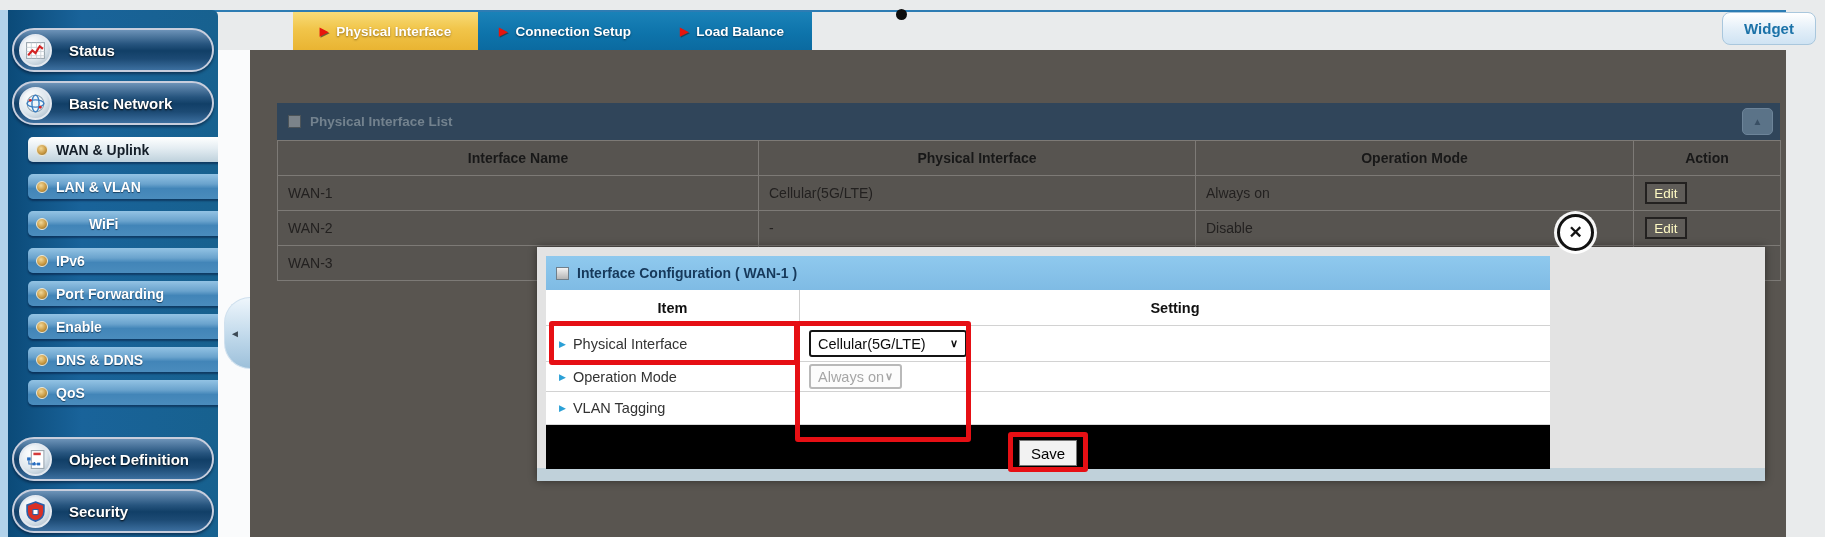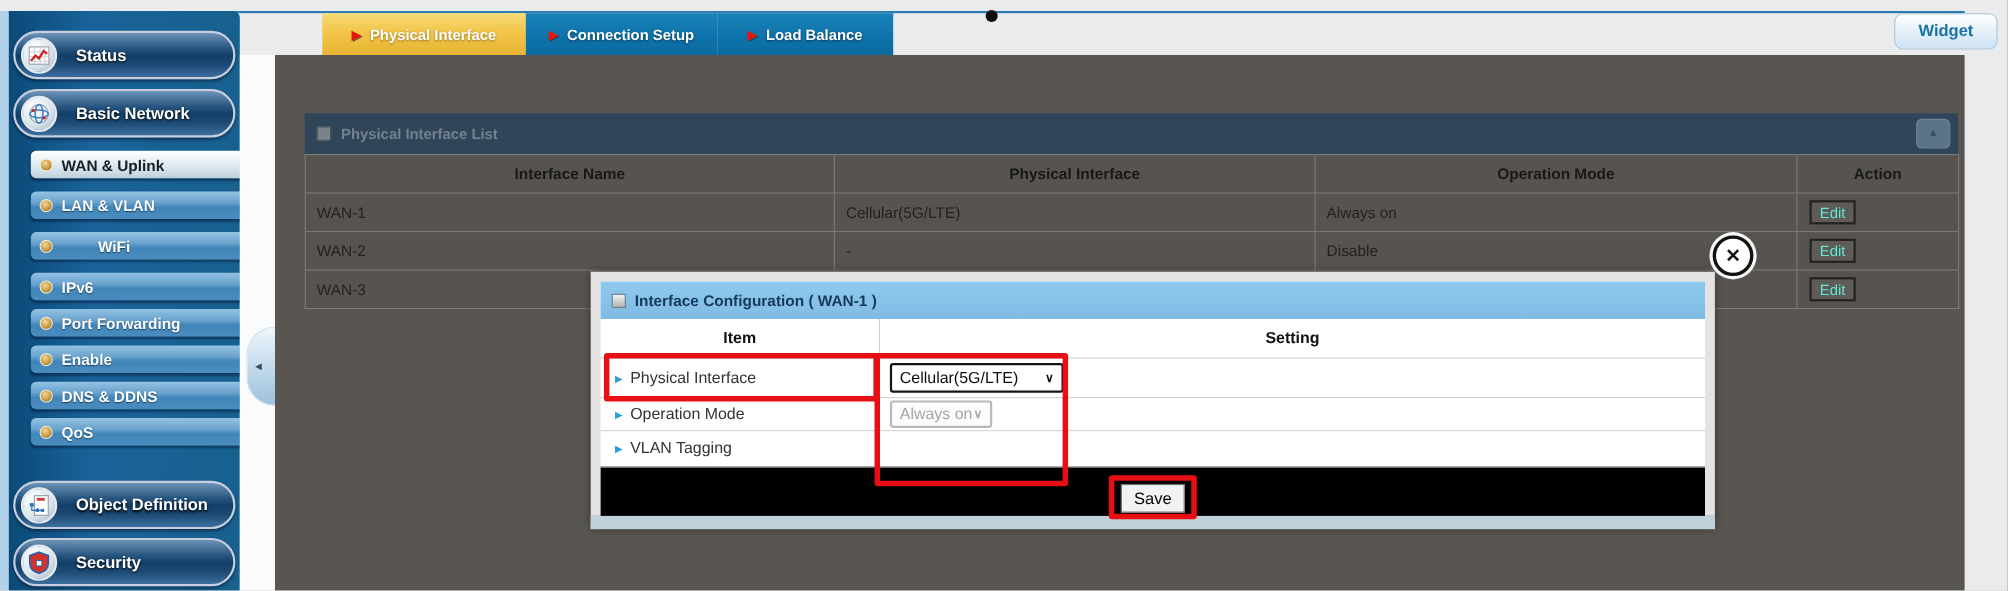--- a/index.html
+++ b/index.html
@@ -60,25 +60,25 @@
   .panel-title{color:#73828e;font-weight:bold;font-size:13.5px;}
   .panel-collapse{position:absolute;right:7px;top:5px;width:31px;height:27px;border-radius:5px;
        background:#5b7388;border:1px solid #6d8499;color:#394f64;font-size:10px;
        display:flex;align-items:center;justify-content:center;cursor:pointer;box-sizing:border-box;}
   table.dimtbl{position:absolute;left:27px;top:90px;width:1503px;border-collapse:collapse;table-layout:fixed;
        background:#575450;}
   table.dimtbl th,table.dimtbl td{border:1px solid #7d7a76;height:35px;font-size:14px;box-sizing:border-box;}
   table.dimtbl th{color:#181818;font-weight:bold;text-align:center;}
   table.dimtbl td{color:#232120;text-align:left;padding-left:10px;}
   .edit-btn{display:inline-block;width:42px;height:22px;line-height:20px;text-align:center;
-       background:#5f5c58;border:2px solid #232120;color:#5eead4;font-size:13.5px;
+       background:#5f5c58;border:2px solid #232120;color:#fef9c3;font-size:13.5px;
        margin-left:11px;cursor:pointer;box-sizing:border-box;}
 
   
-  .modal{position:absolute;left:537px;top:247px;width:1022px;height:234px;background:#e3e3e3;
+  .modal{position:absolute;left:537px;top:247px;width:1228px;height:234px;background:#e3e3e3;
        z-index:30;box-shadow:0 0 8px rgba(0,0,0,.45);}
   .modal-strip{position:absolute;left:0;bottom:0;width:100%;height:13px;background:#c0d1da;}
   .modal-inner{position:absolute;left:9px;top:9px;width:1004px;height:212px;background:#ffffff;}
   .cfg-bar{height:34px;background:linear-gradient(180deg,#8fc9ee 0%,#7fbbe4 100%);
        display:flex;align-items:center;}
   .cfg-bar .sq{width:11px;height:11px;background:linear-gradient(180deg,#f2f2f2,#b5b5b5);
        border:1px solid #6f7f8b;margin:0 8px 0 10px;}
   .cfg-title{color:#16395b;font-weight:bold;font-size:14px;}
   .cfg-row{display:flex;border-bottom:1px solid #d2d2d2;box-sizing:border-box;}
   .cfg-item-cell{width:254px;border-right:1px solid #cfcfcf;display:flex;align-items:center;

